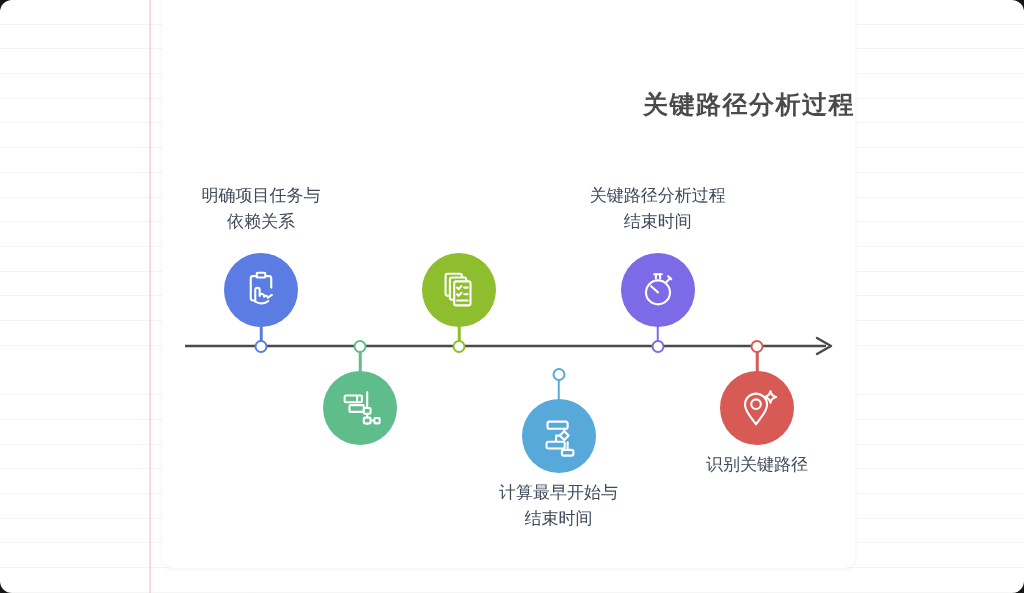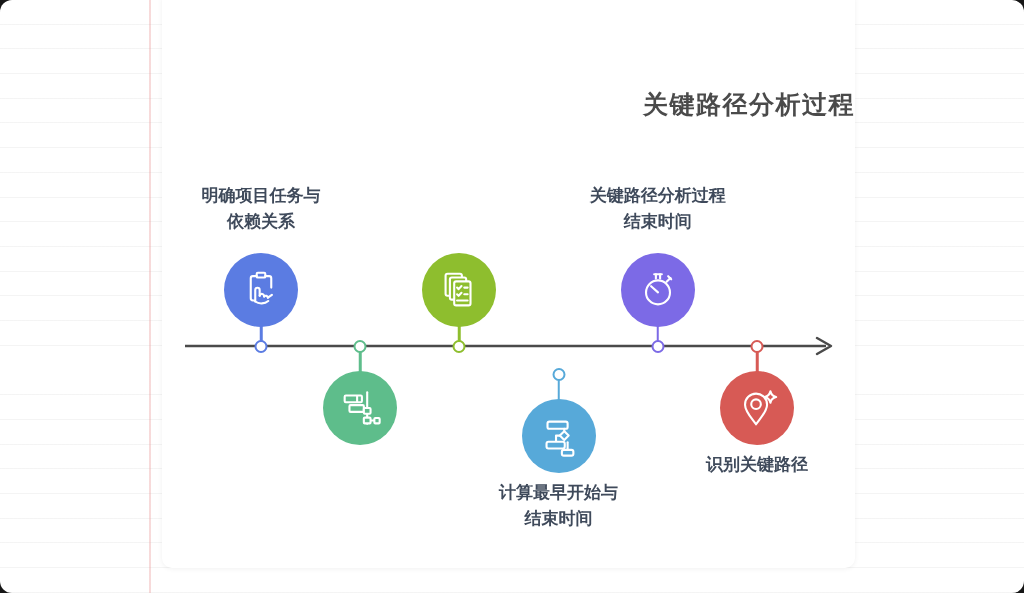--- a/index.html
+++ b/index.html
@@ -25,21 +25,21 @@
   .title {
     position:absolute; left:162px; top:44px; width:693px;
     text-align:right; font-size:25px; font-weight:bold;
     color:#4a4a4a; letter-spacing:1.5px;margin-top:44px;
   }
   .diagram { position:absolute; inset:0; }
   .axis { position:absolute; left:180px; top:334px; }
   .step { position:absolute; top:0; bottom:0; width:210px; margin-left:-105px; }
   .step-label {
     position:absolute; left:0; right:0; text-align:center;
-    font-size:17px; line-height:26px; font-weight:700;
+    font-size:17px; line-height:26px; font-weight:400;
     color:#3f4a5b; white-space:pre-line;
   }
   .step.top .step-label { top:183px; }
   .step.bottom .step-label { top:452px; }
   .bubble {
     position:absolute; left:50%; transform:translateX(-50%);
     width:74px; height:74px; border-radius:50%;
     background:var(--bubble);
     display:flex; align-items:center; justify-content:center;
     z-index:3;

